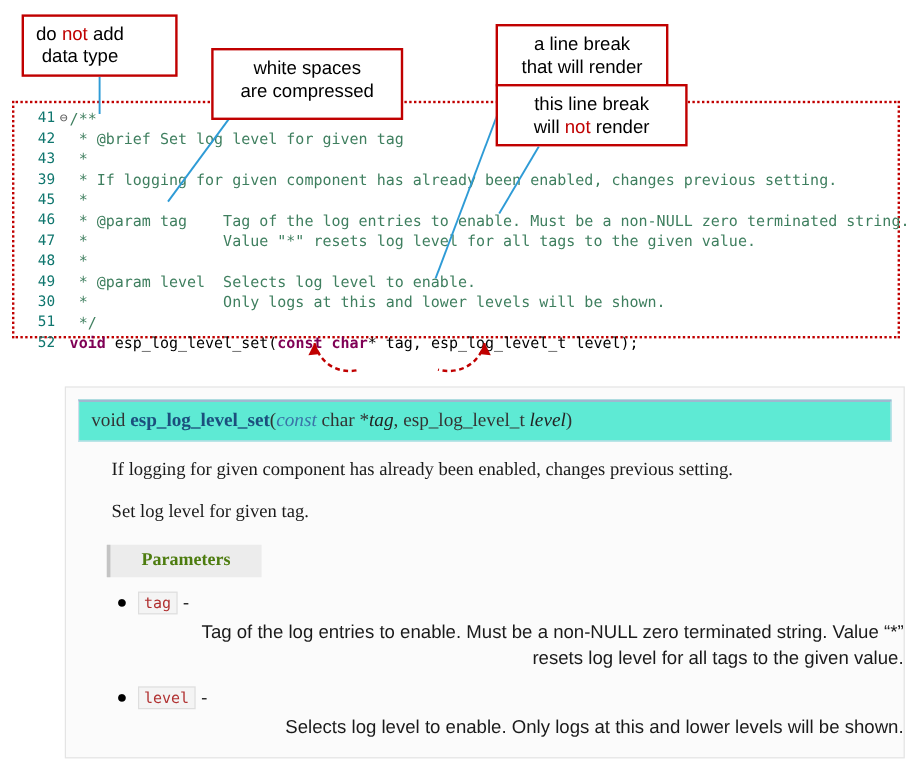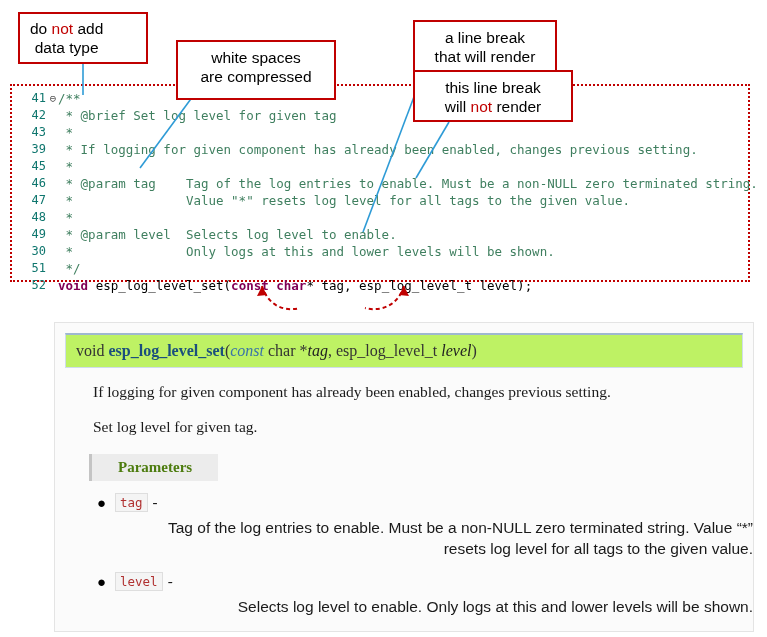--- a/index.html
+++ b/index.html
@@ -135,21 +135,21 @@
     top: 322px;
     width: 700px;
     height: 310px;
     background: #fbfbfb;
     border: 1px solid #e4e4e4;
     box-sizing: border-box;
     z-index: 2;
   }
   #doc-signature {
     margin: 10px 10px 0 10px;
-    background: #bef264;
+    background: #5eead4;
     border: 1px solid #cfdcea;
     border-top: 2px solid #9fb8d0;
     padding: 7px 10px;
     font-family: "Liberation Serif", serif;
     font-size: 16px;
     color: #3a74a8;
   }
   #doc-signature .kw {
     color: #3a74a8;
     font-style: italic;

